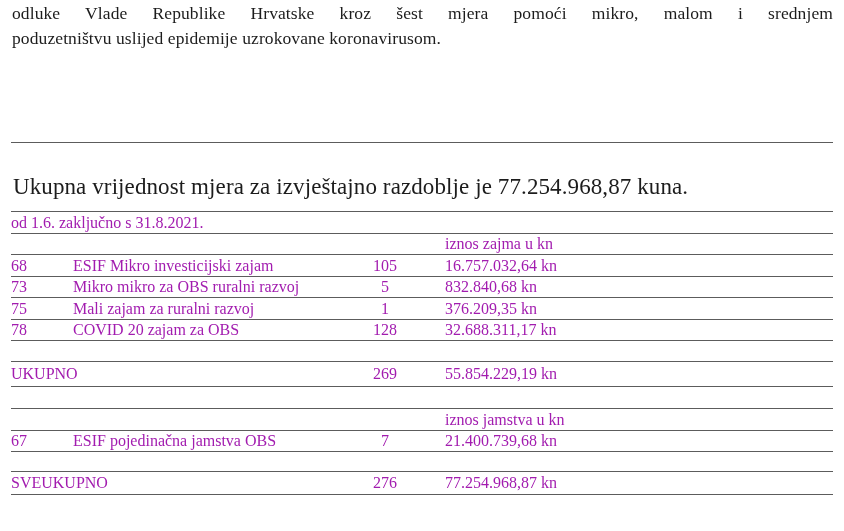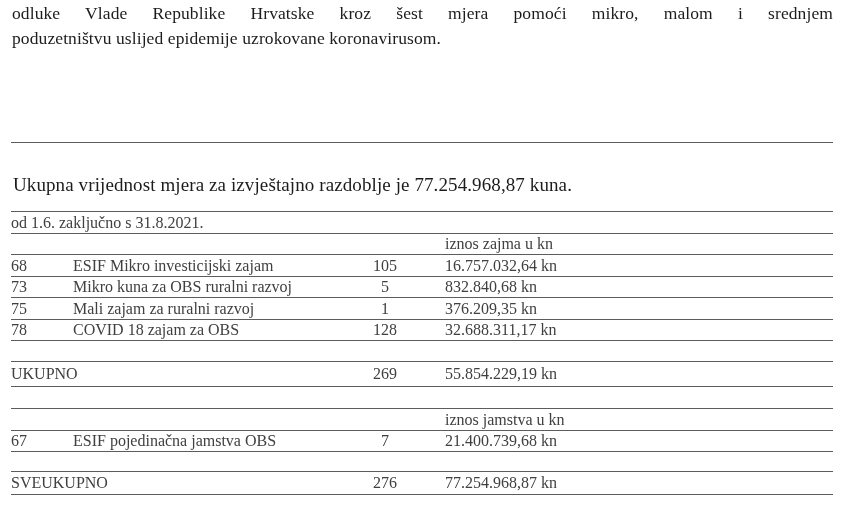--- a/index.html
+++ b/index.html
@@ -25,33 +25,33 @@
   }
   .rule {
     position: absolute;
     left: 11px; top: 142px;
     width: 822px; height: 0;
     border-top: 1.5px solid #5c5c5c;
   }
   .summary {
     position: absolute;
     left: 13px; top: 174px;
-    font-size: 19px;
+    font-size: 23px;
     letter-spacing: 0.1px;
     white-space: nowrap;
     text-align: right;
   }
   table.measures {
     position: absolute;
     left: 11px; top: 211px;
     width: 822px;
     border-collapse: collapse;
     table-layout: fixed;
     font-size: 16px;
-    color: #404040;
+    color: #a21caf;
   }
   table.measures td {
     padding: 0;
     vertical-align: middle;
     overflow: hidden;
     white-space: nowrap;
   }
   tr.b > td { border-bottom: 1.5px solid #5c5c5c; }
   tr.t > td { border-top: 1.5px solid #5c5c5c; }
   .h20 { height: 20px; } .h21 { height: 21px; } .h22 { height: 22px; }
@@ -97,33 +97,33 @@
     </tr>
 
     <tr class="b h22">
       <td class="num">68</td>
       <td>ESIF Mikro investicijski zajam</td>
       <td class="cnt">105</td>
       <td class="amt">16.757.032,64 kn</td>
     </tr>
     <tr class="b h21">
       <td class="num">73</td>
-      <td>Mikro kuna za OBS ruralni razvoj</td>
+      <td>Mikro mikro za OBS ruralni razvoj</td>
       <td class="cnt">5</td>
       <td class="amt">832.840,68 kn</td>
     </tr>
     <tr class="b h22">
       <td class="num">75</td>
       <td>Mali zajam za ruralni razvoj</td>
       <td class="cnt">1</td>
       <td class="amt">376.209,35 kn</td>
     </tr>
     <tr class="b h21">
       <td class="num">78</td>
-      <td>COVID 18 zajam za OBS</td>
+      <td>COVID 20 zajam za OBS</td>
       <td class="cnt">128</td>
       <td class="amt">32.688.311,17 kn</td>
     </tr>
 
     <tr class="b h21">
       <td colspan="4"></td>
     </tr>
 
     <tr class="b h25">
       <td class="total-label" colspan="2">UKUPNO</td>

